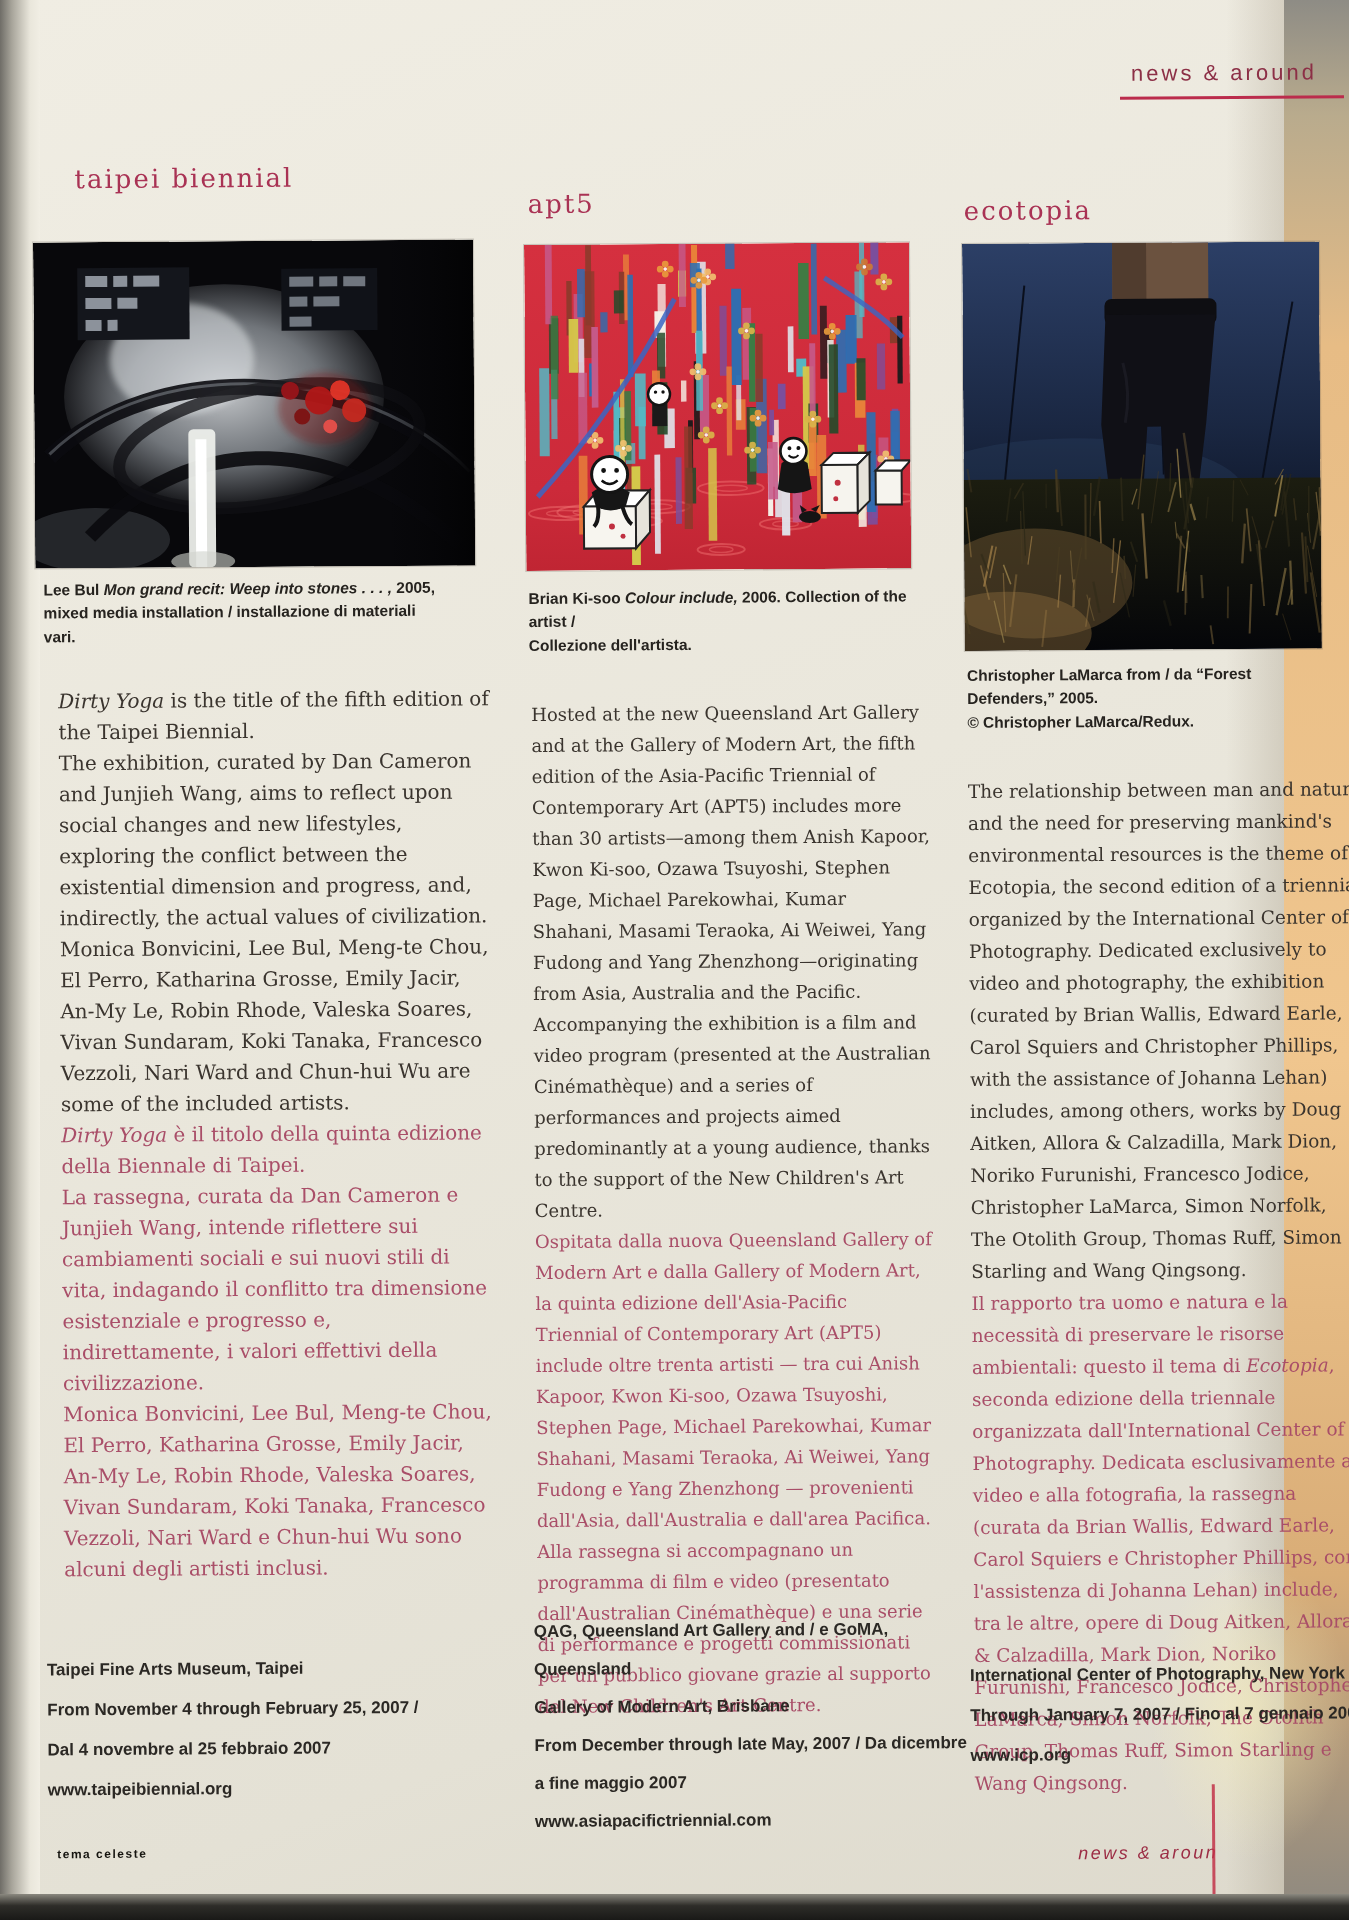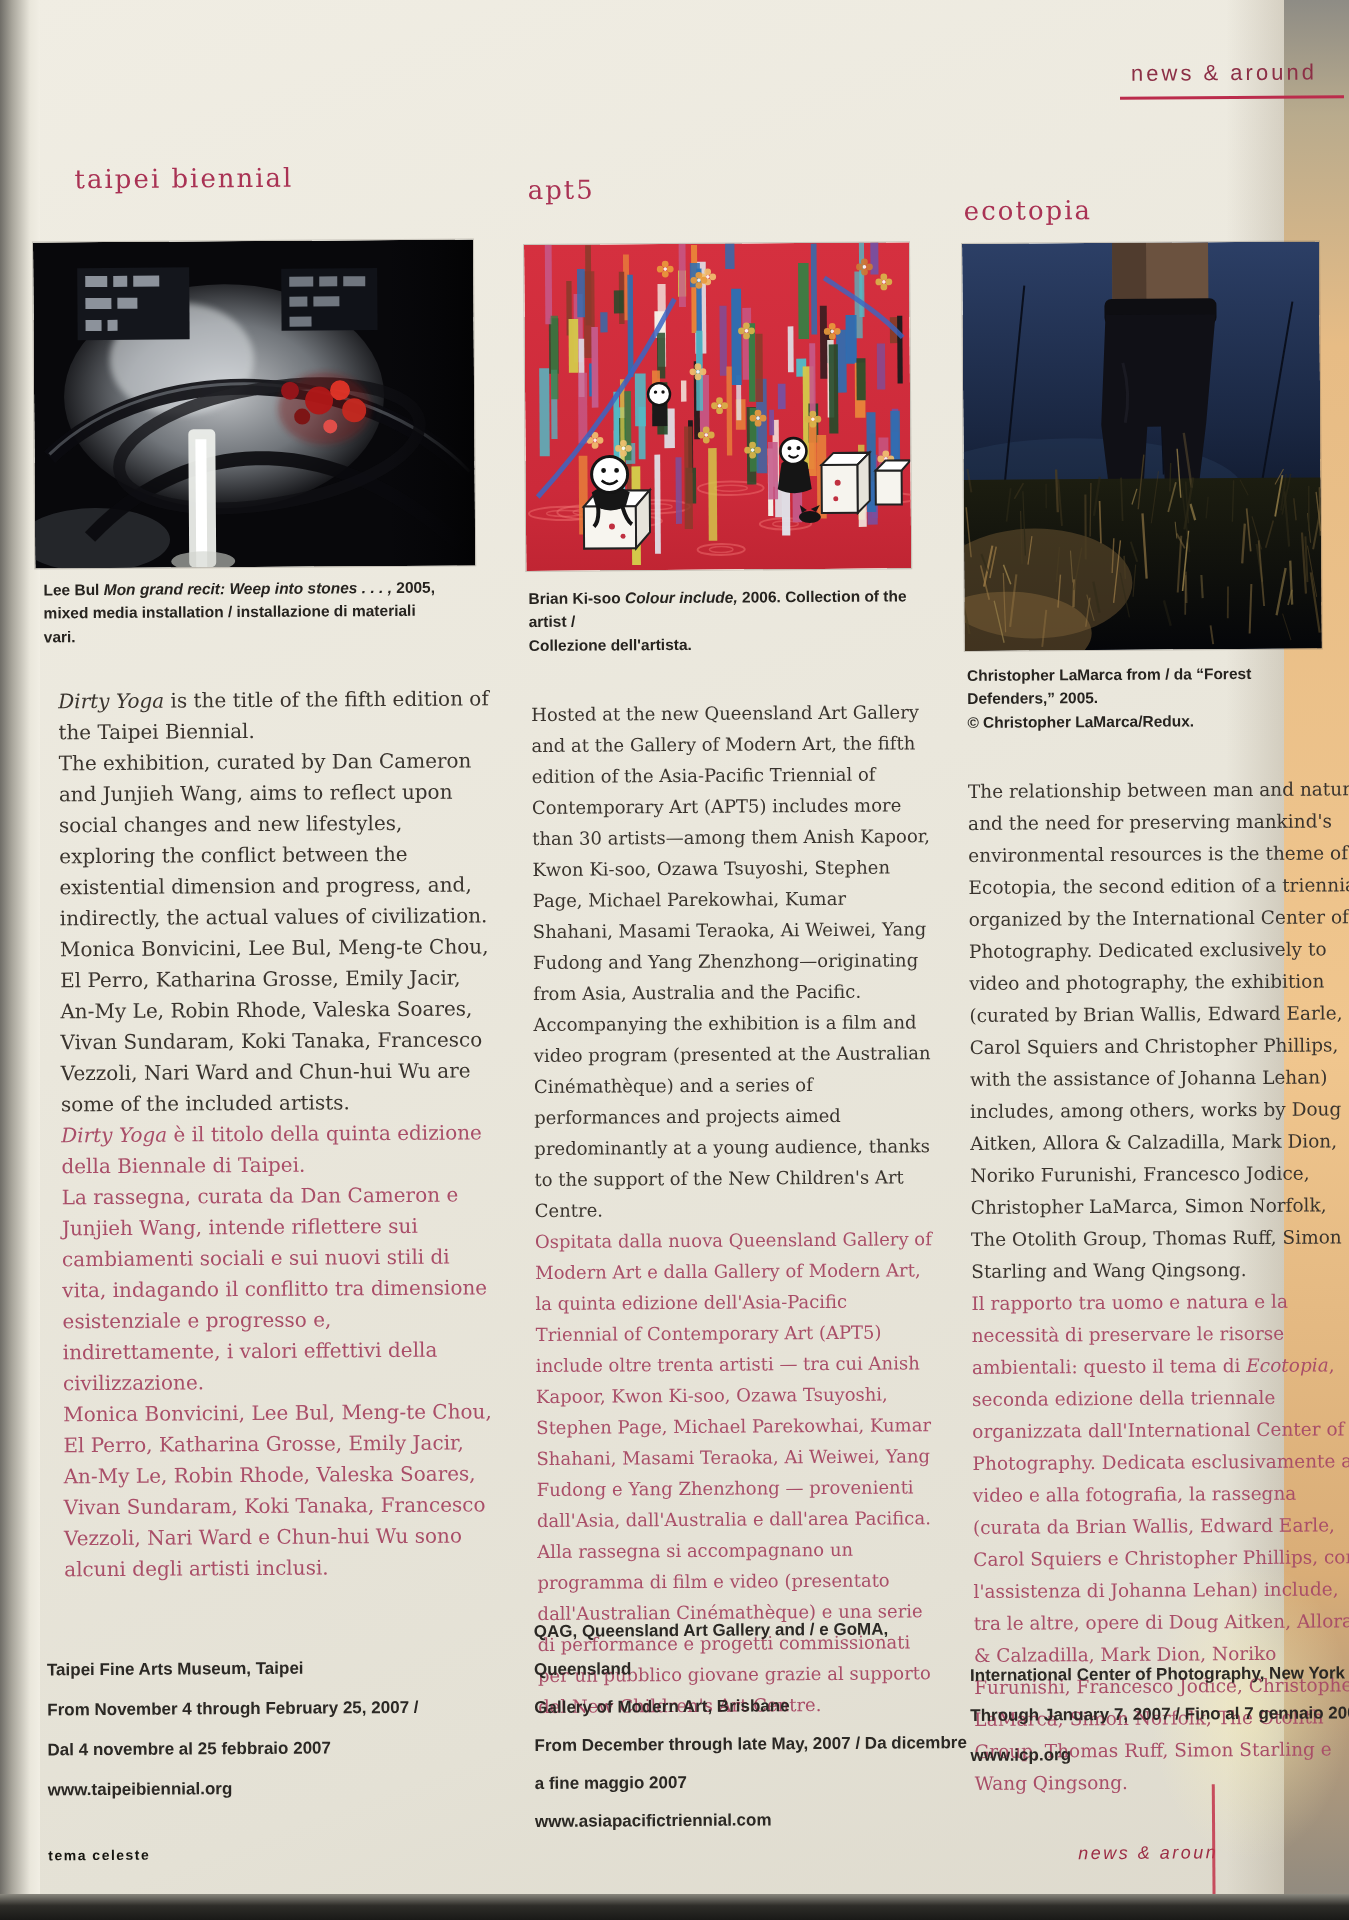--- a/index.html
+++ b/index.html
@@ -22,21 +22,21 @@
   .hdr{position:absolute;top:64px;right:26px;font-size:22px;letter-spacing:3px;color:#8c2f46;}
   .hdr-rule{position:absolute;left:1126px;top:100px;width:224px;height:3px;background:#bb2c4c;}
   
   .col{position:absolute;top:150px;}
   #col1{left:60px;width:432px;}
   #col2{left:527px;width:400px;}
   #col3{left:963px;width:400px;}
   .sec-title{position:absolute;margin:0;font-family:"DejaVu Serif",serif;font-weight:normal;
     font-size:26px;letter-spacing:2px;color:#a93254;}
   #col1 .sec-title{top:10px;left:20px;}
-  #col2 .sec-title{top:24px;left:6px;}
+  #col2 .sec-title{top:38px;left:6px;}
   #col3 .sec-title{top:48px;left:6px;}
   .artwork{position:absolute;overflow:hidden;box-shadow:0 0 0 1px rgba(90,85,75,.25);}
   #art1{left:-22px;top:88px;width:440px;height:326px;}
   #art2{left:2px;top:94px;width:385px;height:326px;}
   #art3{left:4px;top:96px;width:357px;height:407px;}
   .caption{position:absolute;margin:0;font-size:15.5px;font-weight:bold;line-height:1.5;
     color:#26231f;white-space:pre-line;}
   #col1 .caption{top:424px;left:-14px;width:402px;}
   #col2 .caption{top:436px;left:4px;width:380px;}
   #col3 .caption{top:516px;left:6px;width:372px;}
@@ -45,21 +45,21 @@
   #col2 .body{top:548px;left:6px;width:398px;font-size:18px;line-height:31px;}
   #col3 .body{top:628px;left:6px;width:396px;font-size:18.5px;line-height:32px;}
   .it-red{color:#a94e68;}
   .venue{position:absolute;font-size:17px;font-weight:bold;color:#2b2824;}
   .venue p{margin:0;line-height:40px;}
   #col1 .venue{top:1496px;left:-18px;width:440px;}
   #col2 .venue{top:1462px;left:2px;width:440px;line-height:38px;}
   #col2 .venue p{line-height:38px;}
   #col3 .venue{top:1508px;left:2px;width:440px;}
   
-  .mag-name{position:absolute;left:42px;top:1843px;font-size:14px;font-weight:bold;
+  .mag-name{position:absolute;left:51px;top:1843px;font-size:12px;font-weight:bold;
     letter-spacing:1.5px;color:#15140f;}
   .foot-right{position:absolute;left:1072px;top:1846px;font-size:18px;letter-spacing:2.5px;color:#9c2d45;font-style:italic;}
   .page-edge-line{position:absolute;left:1206px;top:1788px;width:3px;height:132px;background:#c23349;opacity:.85;}
   svg{display:block;}
 </style>
 </head>
 <body>
 
 <div id="canvas">
   <div class="left-edge"></div>

